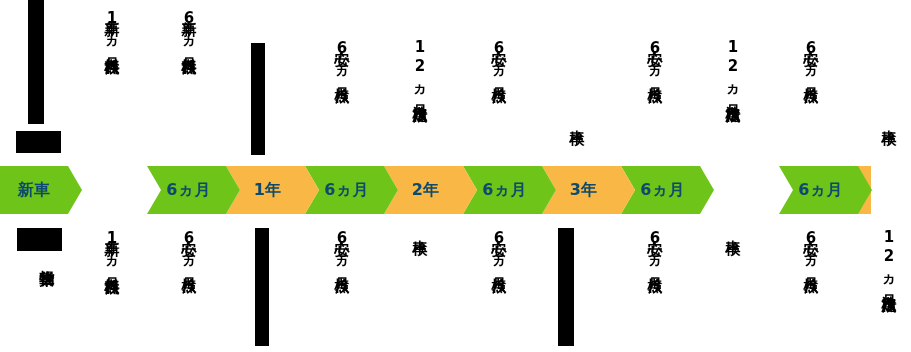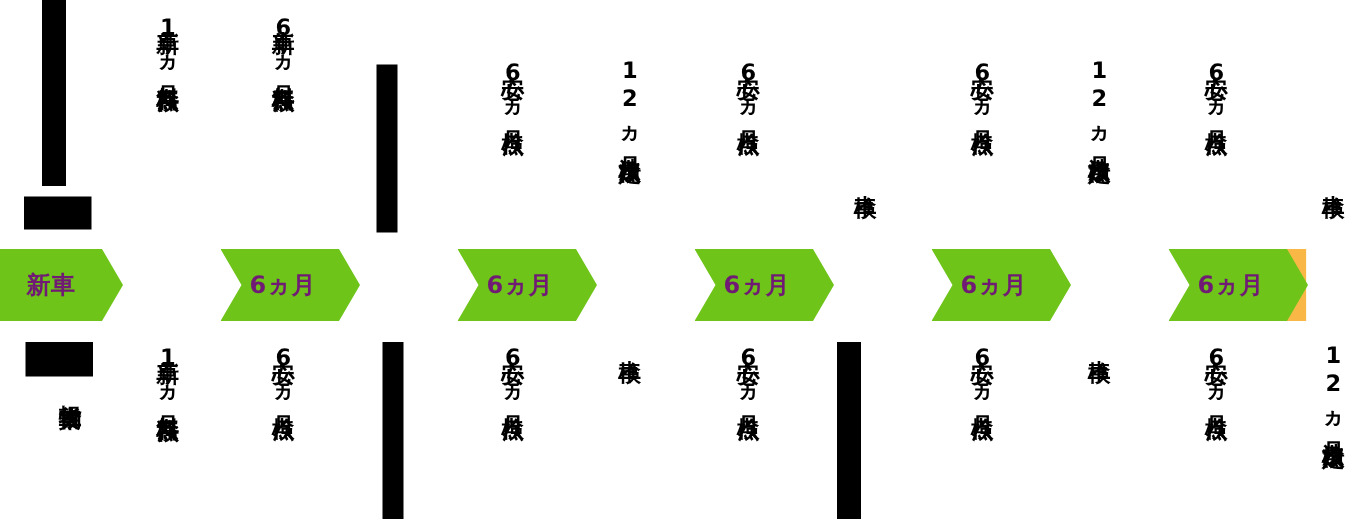--- a/index.html
+++ b/index.html
@@ -57,21 +57,21 @@
     top: 0;
     height: 48px;
     display: flex;
     align-items: center;
     justify-content: center;
     box-sizing: border-box;
   }
   .seg .seg-label {
     position: relative;
     z-index: 3;
-    color: #701a75;
+    color: #0c4a6e;
     font-family: "DejaVu Sans", "Liberation Sans", sans-serif;
     font-weight: bold;
     font-size: 16px;
     letter-spacing: 0.3px;
     white-space: nowrap;
     text-shadow: 0 0 1px rgba(0,0,0,0.05);
     padding-right: 10px;
   }
   .seg.first .seg-label { padding-right: 14px; }
   .seg.last  .seg-label { padding-right: 0px; padding-left: 6px; }
@@ -96,27 +96,39 @@
 
   <div id="timeline">
       <div class="seg first" style="left: 0px; width: 82px; z-index: 12;">
         <div style="position: absolute; left: 0px; top: 0px; width: 82px; height: 48px; background: rgb(111, 196, 26); clip-path: polygon(0px 0px, 68px 0px, 82px 24px, 68px 48px, 0px 48px);"></div>
         <span class="seg-label">新車</span>
       </div>
       <div class="seg" style="left: 147px; width: 93px; z-index: 10;">
         <div style="position: absolute; left: 0px; top: 0px; width: 93px; height: 48px; background: rgb(111, 196, 26); clip-path: polygon(0px 0px, 79px 0px, 93px 24px, 79px 48px, 0px 48px, 14px 24px);"></div>
         <span class="seg-label">6ヵ月</span>
       </div>
+      <div class="seg" style="left: 226px; width: 93px; z-index: 9;">
+        <div style="position: absolute; left: 0px; top: 0px; width: 93px; height: 48px; background: rgb(249, 184, 69); clip-path: polygon(0px 0px, 79px 0px, 93px 24px, 79px 48px, 0px 48px, 14px 24px);"></div>
+        <span class="seg-label">1年</span>
+      </div>
       <div class="seg" style="left: 305px; width: 93px; z-index: 8;">
         <div style="position: absolute; left: 0px; top: 0px; width: 93px; height: 48px; background: rgb(111, 196, 26); clip-path: polygon(0px 0px, 79px 0px, 93px 24px, 79px 48px, 0px 48px, 14px 24px);"></div>
         <span class="seg-label">6ヵ月</span>
       </div>
+      <div class="seg" style="left: 384px; width: 93px; z-index: 7;">
+        <div style="position: absolute; left: 0px; top: 0px; width: 93px; height: 48px; background: rgb(249, 184, 69); clip-path: polygon(0px 0px, 79px 0px, 93px 24px, 79px 48px, 0px 48px, 14px 24px);"></div>
+        <span class="seg-label">2年</span>
+      </div>
       <div class="seg" style="left: 463px; width: 93px; z-index: 6;">
         <div style="position: absolute; left: 0px; top: 0px; width: 93px; height: 48px; background: rgb(111, 196, 26); clip-path: polygon(0px 0px, 79px 0px, 93px 24px, 79px 48px, 0px 48px, 14px 24px);"></div>
         <span class="seg-label">6ヵ月</span>
+      </div>
+      <div class="seg" style="left: 542px; width: 93px; z-index: 5;">
+        <div style="position: absolute; left: 0px; top: 0px; width: 93px; height: 48px; background: rgb(249, 184, 69); clip-path: polygon(0px 0px, 79px 0px, 93px 24px, 79px 48px, 0px 48px, 14px 24px);"></div>
+        <span class="seg-label">3年</span>
       </div>
       <div class="seg" style="left: 621px; width: 93px; z-index: 4;">
         <div style="position: absolute; left: 0px; top: 0px; width: 93px; height: 48px; background: rgb(111, 196, 26); clip-path: polygon(0px 0px, 79px 0px, 93px 24px, 79px 48px, 0px 48px, 14px 24px);"></div>
         <span class="seg-label">6ヵ月</span>
       </div>
       <div class="seg" style="left: 779px; width: 93px; z-index: 2;">
         <div style="position: absolute; left: 0px; top: 0px; width: 93px; height: 48px; background: rgb(111, 196, 26); clip-path: polygon(0px 0px, 79px 0px, 93px 24px, 79px 48px, 0px 48px, 14px 24px);"></div>
         <span class="seg-label">6ヵ月</span>
       </div>
       <div class="seg last" style="left: 805px; width: 66px; z-index: 1;">

